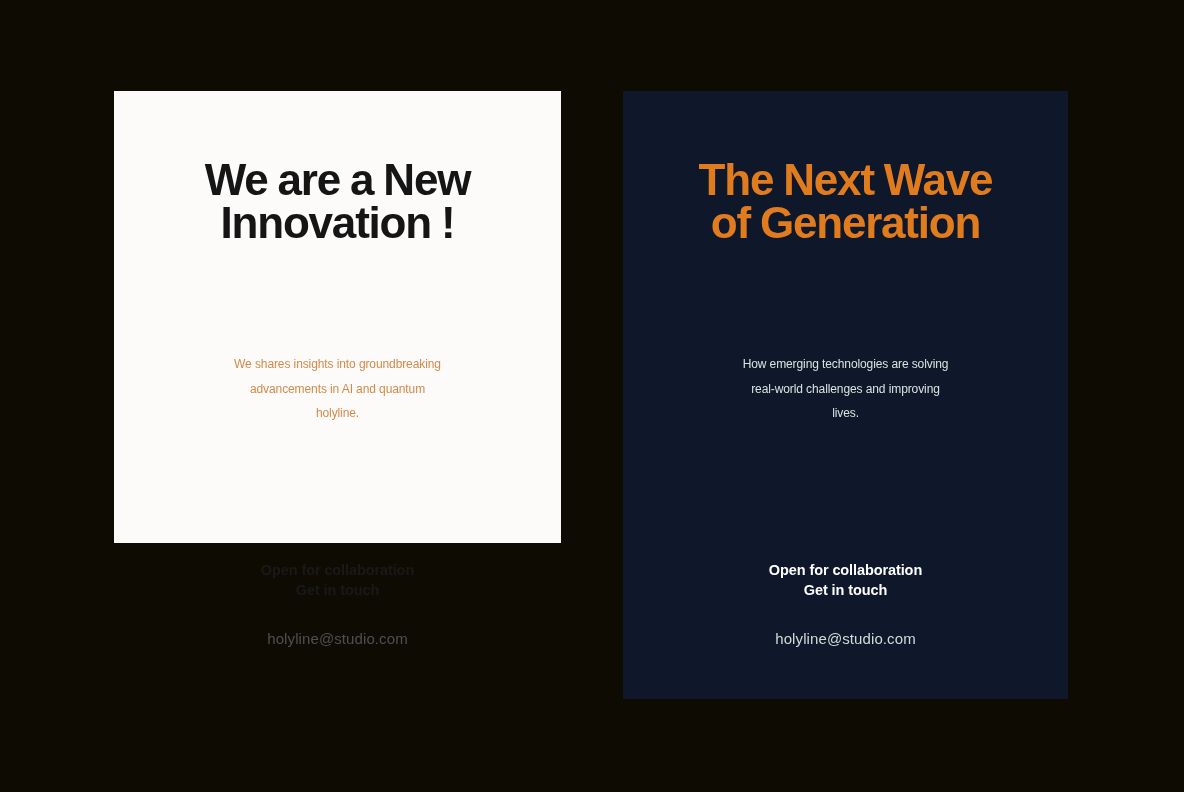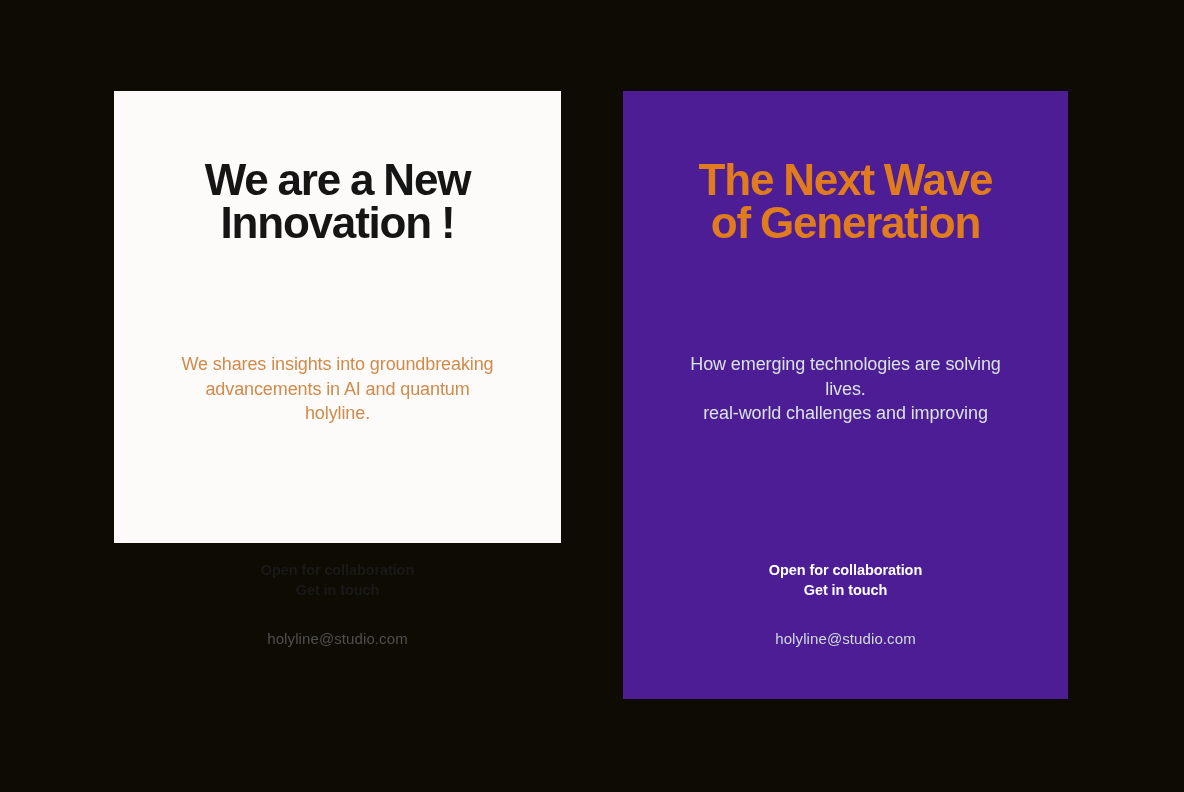--- a/index.html
+++ b/index.html
@@ -36,21 +36,21 @@
     width: 447px;
     height: 452px;
     background: #fdfbfa;
   }
   
   .card--dark {
     left: 623px;
     top: 91px;
     width: 445px;
     height: 608px;
-    background: #4c1d95;
+    background: #0f172a;
   }
 
   
   .headline {
     position: absolute;
     left: 0;
     right: 0;
     top: 67px;
     margin: 0;
     font-size: 44px;
@@ -66,21 +66,21 @@
 
   .headline .ln { display: block; }
 
   
   .body-copy {
     position: absolute;
     left: 0;
     right: 0;
     top: 261px;
     margin: 0;
-    font-size: 18px;
+    font-size: 12px;
     line-height: 24.5px;
     font-weight: 400;
     padding: 0 60px;
     box-sizing: border-box;
     letter-spacing: -0.1px;
   }
   .card--light .body-copy { color: #d08a4a; }
   .card--dark  .body-copy { color: #d9e3e1; }
 
   .body-copy .ln { display: block; }
@@ -146,22 +146,22 @@
 
   <section class="card card--dark">
 
     <h1 class="headline">
       <span class="ln">The Next Wave</span>
       <span class="ln">of Generation</span>
     </h1>
 
     <p class="body-copy">
       <span class="ln">How emerging technologies are solving</span>
+      <span class="ln">real-world challenges and improving</span>
       <span class="ln">lives.</span>
-      <span class="ln">real-world challenges and improving</span>
     </p>
 
     <div class="footer">
       <p class="footer-cta">
         <span class="ln">Open for collaboration</span>
         <span class="ln">Get in touch</span>
       </p>
       <p class="footer-email">holyline@studio.com</p>
     </div>
 

